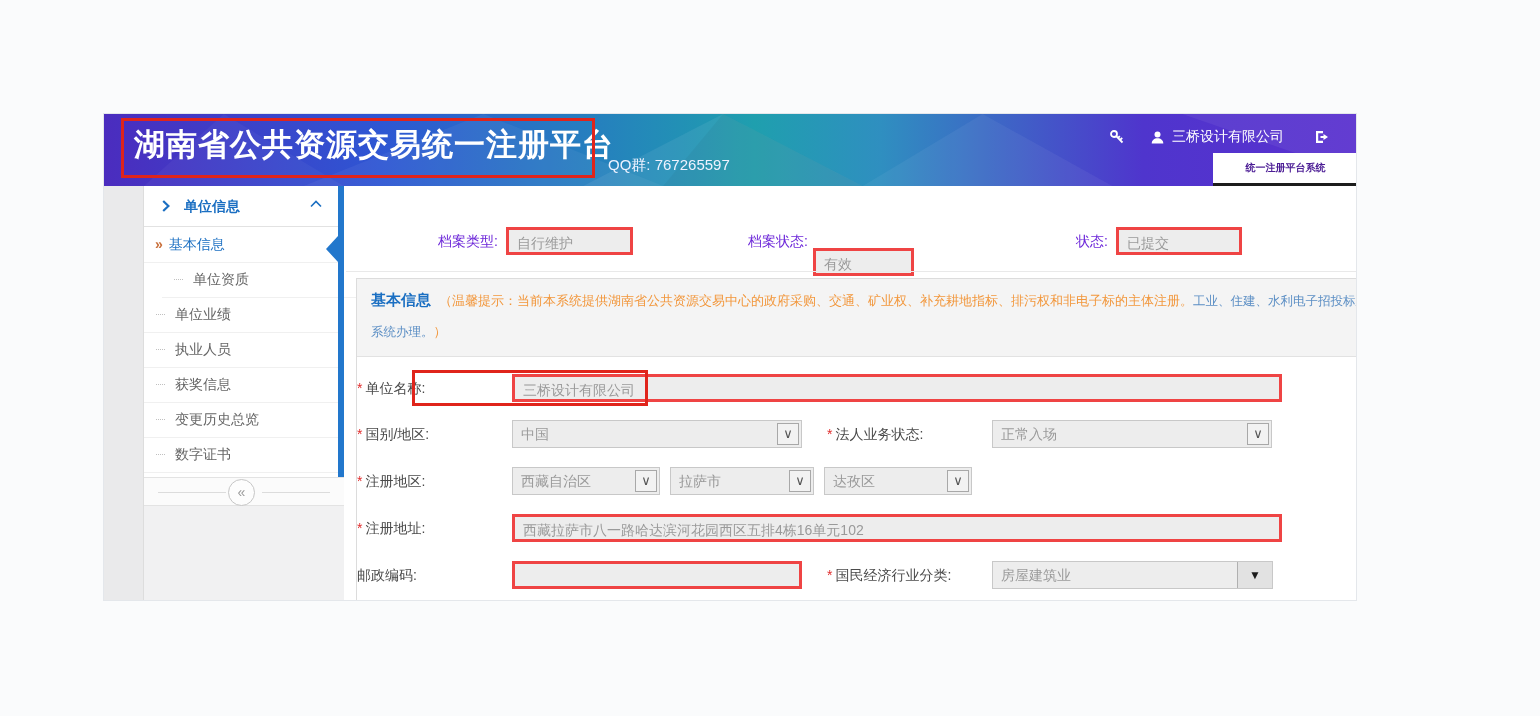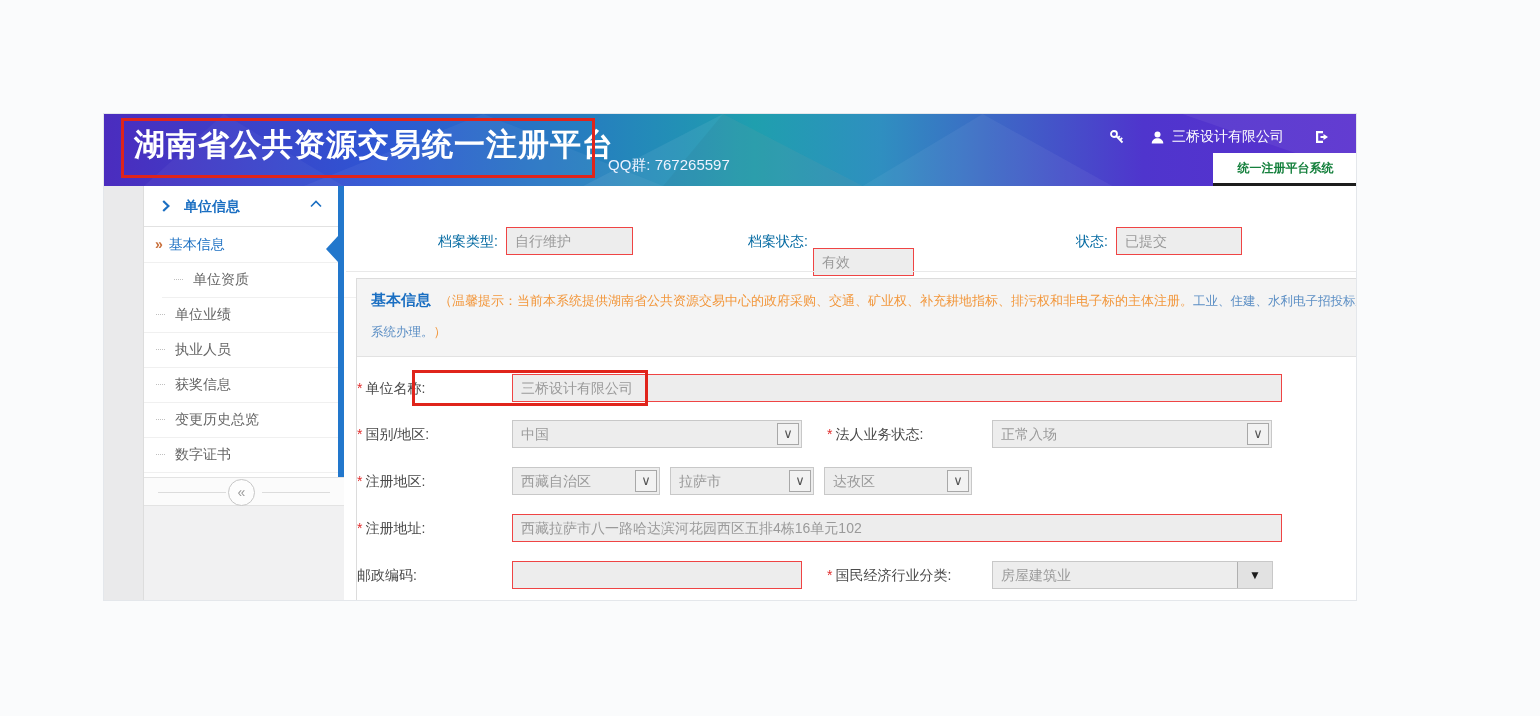--- a/index.html
+++ b/index.html
@@ -25,21 +25,21 @@
   .hdr-title{
     position:absolute;left:30px;top:10px;width:460px;z-index:4;
     color:#fff;font-size:31px;font-weight:bold;letter-spacing:1px;white-space:nowrap;
   }
   .hdr-qq{position:absolute;left:504px;top:42px;color:#eef2ff;font-size:15px;z-index:4;}
   .hdr-ico{position:absolute;top:15px;width:16px;height:16px;z-index:4;cursor:pointer;}
   .hdr-user{position:absolute;left:1046px;top:14px;z-index:4;color:#fff;font-size:14px;display:flex;align-items:center;gap:7px;cursor:pointer;}
   .tab-sys{
     position:absolute;left:1109px;top:39px;width:145px;height:33px;z-index:6;
     background:#fff;border-bottom:3px solid #1c1c1c;box-sizing:border-box;
-    text-align:center;line-height:30px;font-size:12px;font-weight:bold;color:#15803d;cursor:pointer;
+    text-align:center;line-height:30px;font-size:10px;font-weight:bold;color:#4c1d95;cursor:pointer;
   }
   
   .rail{position:absolute;left:0;top:72px;width:40px;height:416px;background:#eaeaeb;border-right:1px solid #dddddd;box-sizing:border-box;}
   .sb{position:absolute;left:40px;top:72px;width:194px;height:416px;background:#fff;}
   .sb-bar{position:absolute;left:234px;top:72px;width:6px;height:293px;background:#2277cc;}
   .sb-group{
     position:relative;height:40px;line-height:40px;border-bottom:1px solid #e2e2e2;
     color:#1b6fc2;font-size:14px;font-weight:bold;padding-left:18px;cursor:pointer;
   }
   .sb-group .gchev{display:inline-block;margin-right:14px;vertical-align:-1px;}
@@ -60,24 +60,24 @@
     border-top:1px solid #e3e3e3;border-bottom:1px solid #e3e3e3;box-sizing:border-box;cursor:pointer;
   }
   .sb-collapse .cline{position:absolute;top:14px;height:1px;background:#dcdcdc;width:68px;}
   .sb-collapse .cl1{left:14px;} .sb-collapse .cl2{right:14px;}
   .sb-collapse .ccircle{
     position:absolute;left:84px;top:1px;width:25px;height:25px;border:1px solid #c6c6c6;border-radius:50%;
     text-align:center;line-height:24px;color:#9a9a9a;font-size:14px;background:#fdfdfd;
   }
   .sb-footer{position:absolute;left:40px;top:392px;width:200px;height:96px;background:#f1f1f2;}
   
-  .slabel{position:absolute;top:112px;height:30px;line-height:30px;font-size:14px;color:#0369a1;text-align:right;width:100px;}
+  .slabel{position:absolute;top:112px;height:30px;line-height:30px;font-size:14px;color:#6d28d9;text-align:right;width:100px;}
   .dis{
     position:absolute;height:28px;line-height:26px;box-sizing:border-box;
-    background:#ededed;border:1px solid #ef4444;color:#9a9a9a;font-size:14px;
+    background:#ededed;border:3px solid #ef4444;color:#9a9a9a;font-size:14px;
     padding:0 8px;overflow:hidden;white-space:nowrap;
   }
   .divider{position:absolute;left:242px;top:157px;width:1012px;height:1px;background:#e9e9e9;}
   
   .panel{position:absolute;left:252px;top:164px;width:1240px;height:323px;border:1px solid #dcdcdc;box-sizing:border-box;background:#fff;}
   .panel-hd{height:78px;background:#f4f4f4;border-bottom:1px solid #e2e2e2;box-sizing:border-box;padding:12px 14px 0 14px;}
   .ph-line1{white-space:nowrap;overflow:hidden;}
   .ph-line2{margin-top:12px;}
   .p-title{font-size:15px;font-weight:bold;color:#1b6fc2;margin-right:8px;}
   .n-orange{font-size:13px;color:#f2973c;}

